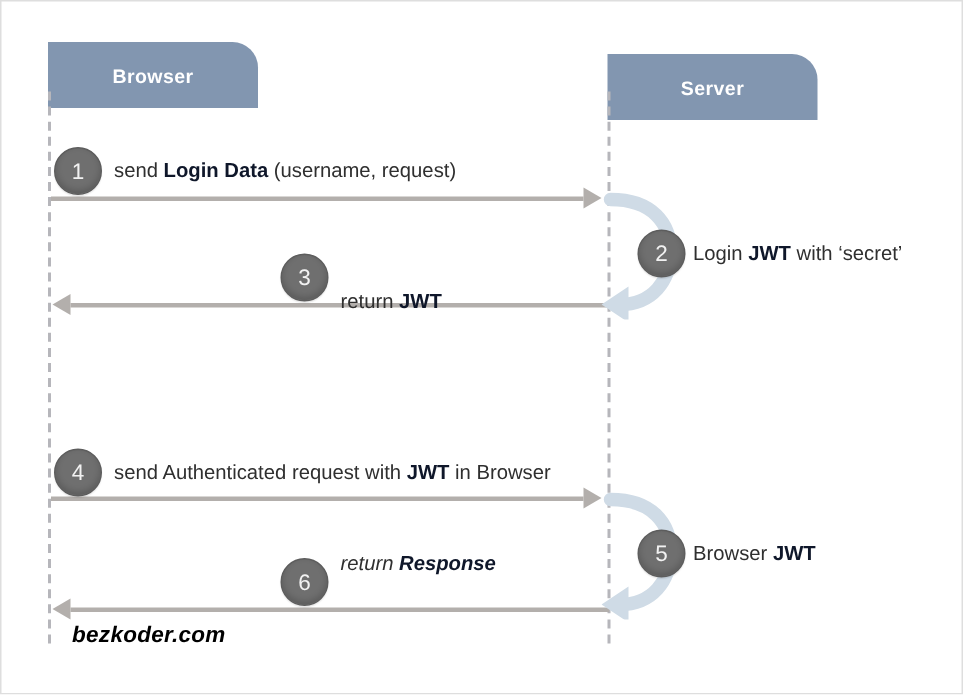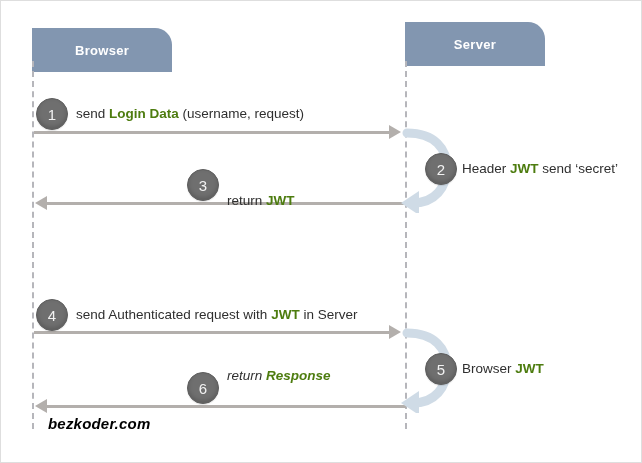--- a/index.html
+++ b/index.html
@@ -68,21 +68,21 @@
   }
 
   
   .caption{
     position:absolute;
     font-size:13.5px;
     color:#2f2f2f;
     white-space:nowrap;
     z-index:2;
   }
-  .hl{ color:#4d7c0f; font-weight:bold; }
+  .hl{ color:#0f172a; font-weight:bold; }
 
   
   .selfloop{
     position:absolute;
     z-index:1;
   }
 
   
   .watermark{
     position:absolute;
@@ -95,21 +95,21 @@
 </style>
 </head>
 <body>
 
 <div id="canvas">
 
   <div class="actor-box" style="left:31px;top:27px;width:140px;">
     <span class="actor-label">Browser</span>
   </div>
 
-  <div class="actor-box" style="left:404px;top:21px;width:140px;align-items:center;">
+  <div class="actor-box" style="left:404px;top:35px;width:140px;align-items:center;">
     <span class="actor-label">Server</span>
   </div>
 
   <div class="lifeline" style="left:31px;top:60px;height:368px;"></div>
   <div class="lifeline" style="left:404px;top:60px;height:368px;"></div>
 
   <div class="msg-line" style="left:33px;top:130px;width:355px;"></div>
   <div class="arrow-head right" style="left:388px;top:124px;"></div>
   <div class="badge" style="left:35px;top:97px;">
     <span>1</span>
@@ -121,39 +121,39 @@
   <div class="selfloop" style="left:400px;top:122px;">
     <svg width="60" height="90" viewBox="0 0 60 90">
       <path d="M6 10 C 34 10, 46 26, 46 45 C 46 64, 34 80, 12 80" fill="none" stroke="#cfdbe6" stroke-width="9" stroke-linecap="round"></path>
       <polygon points="18,68 18,92 0,80" fill="#cfdbe6"></polygon>
     </svg>
   </div>
   <div class="badge" style="left:424px;top:152px;">
     <span>2</span>
   </div>
   <div class="caption" style="left:461px;top:160px;">
-    <span>Header </span><span class="hl">JWT</span><span> send ‘secret’</span>
+    <span>Login </span><span class="hl">JWT</span><span> with ‘secret’</span>
   </div>
 
   <div class="msg-line" style="left:46px;top:201px;width:359px;"></div>
   <div class="arrow-head left" style="left:34px;top:195px;"></div>
   <div class="badge" style="left:186px;top:168px;">
     <span>3</span>
   </div>
   <div class="caption" style="left:226px;top:192px;">
     <span>return </span><span class="hl">JWT</span>
   </div>
 
   <div class="msg-line" style="left:33px;top:330px;width:355px;"></div>
   <div class="arrow-head right" style="left:388px;top:324px;"></div>
   <div class="badge" style="left:35px;top:298px;">
     <span>4</span>
   </div>
   <div class="caption" style="left:75px;top:306px;">
-    <span>send Authenticated request with </span><span class="hl">JWT</span><span> in Server</span>
+    <span>send Authenticated request with </span><span class="hl">JWT</span><span> in Browser</span>
   </div>
 
   <div class="selfloop" style="left:400px;top:322px;">
     <svg width="60" height="90" viewBox="0 0 60 90">
       <path d="M6 10 C 34 10, 46 26, 46 45 C 46 64, 34 80, 12 80" fill="none" stroke="#cfdbe6" stroke-width="9" stroke-linecap="round"></path>
       <polygon points="18,68 18,92 0,80" fill="#cfdbe6"></polygon>
     </svg>
   </div>
   <div class="badge" style="left:424px;top:352px;">
     <span>5</span>

